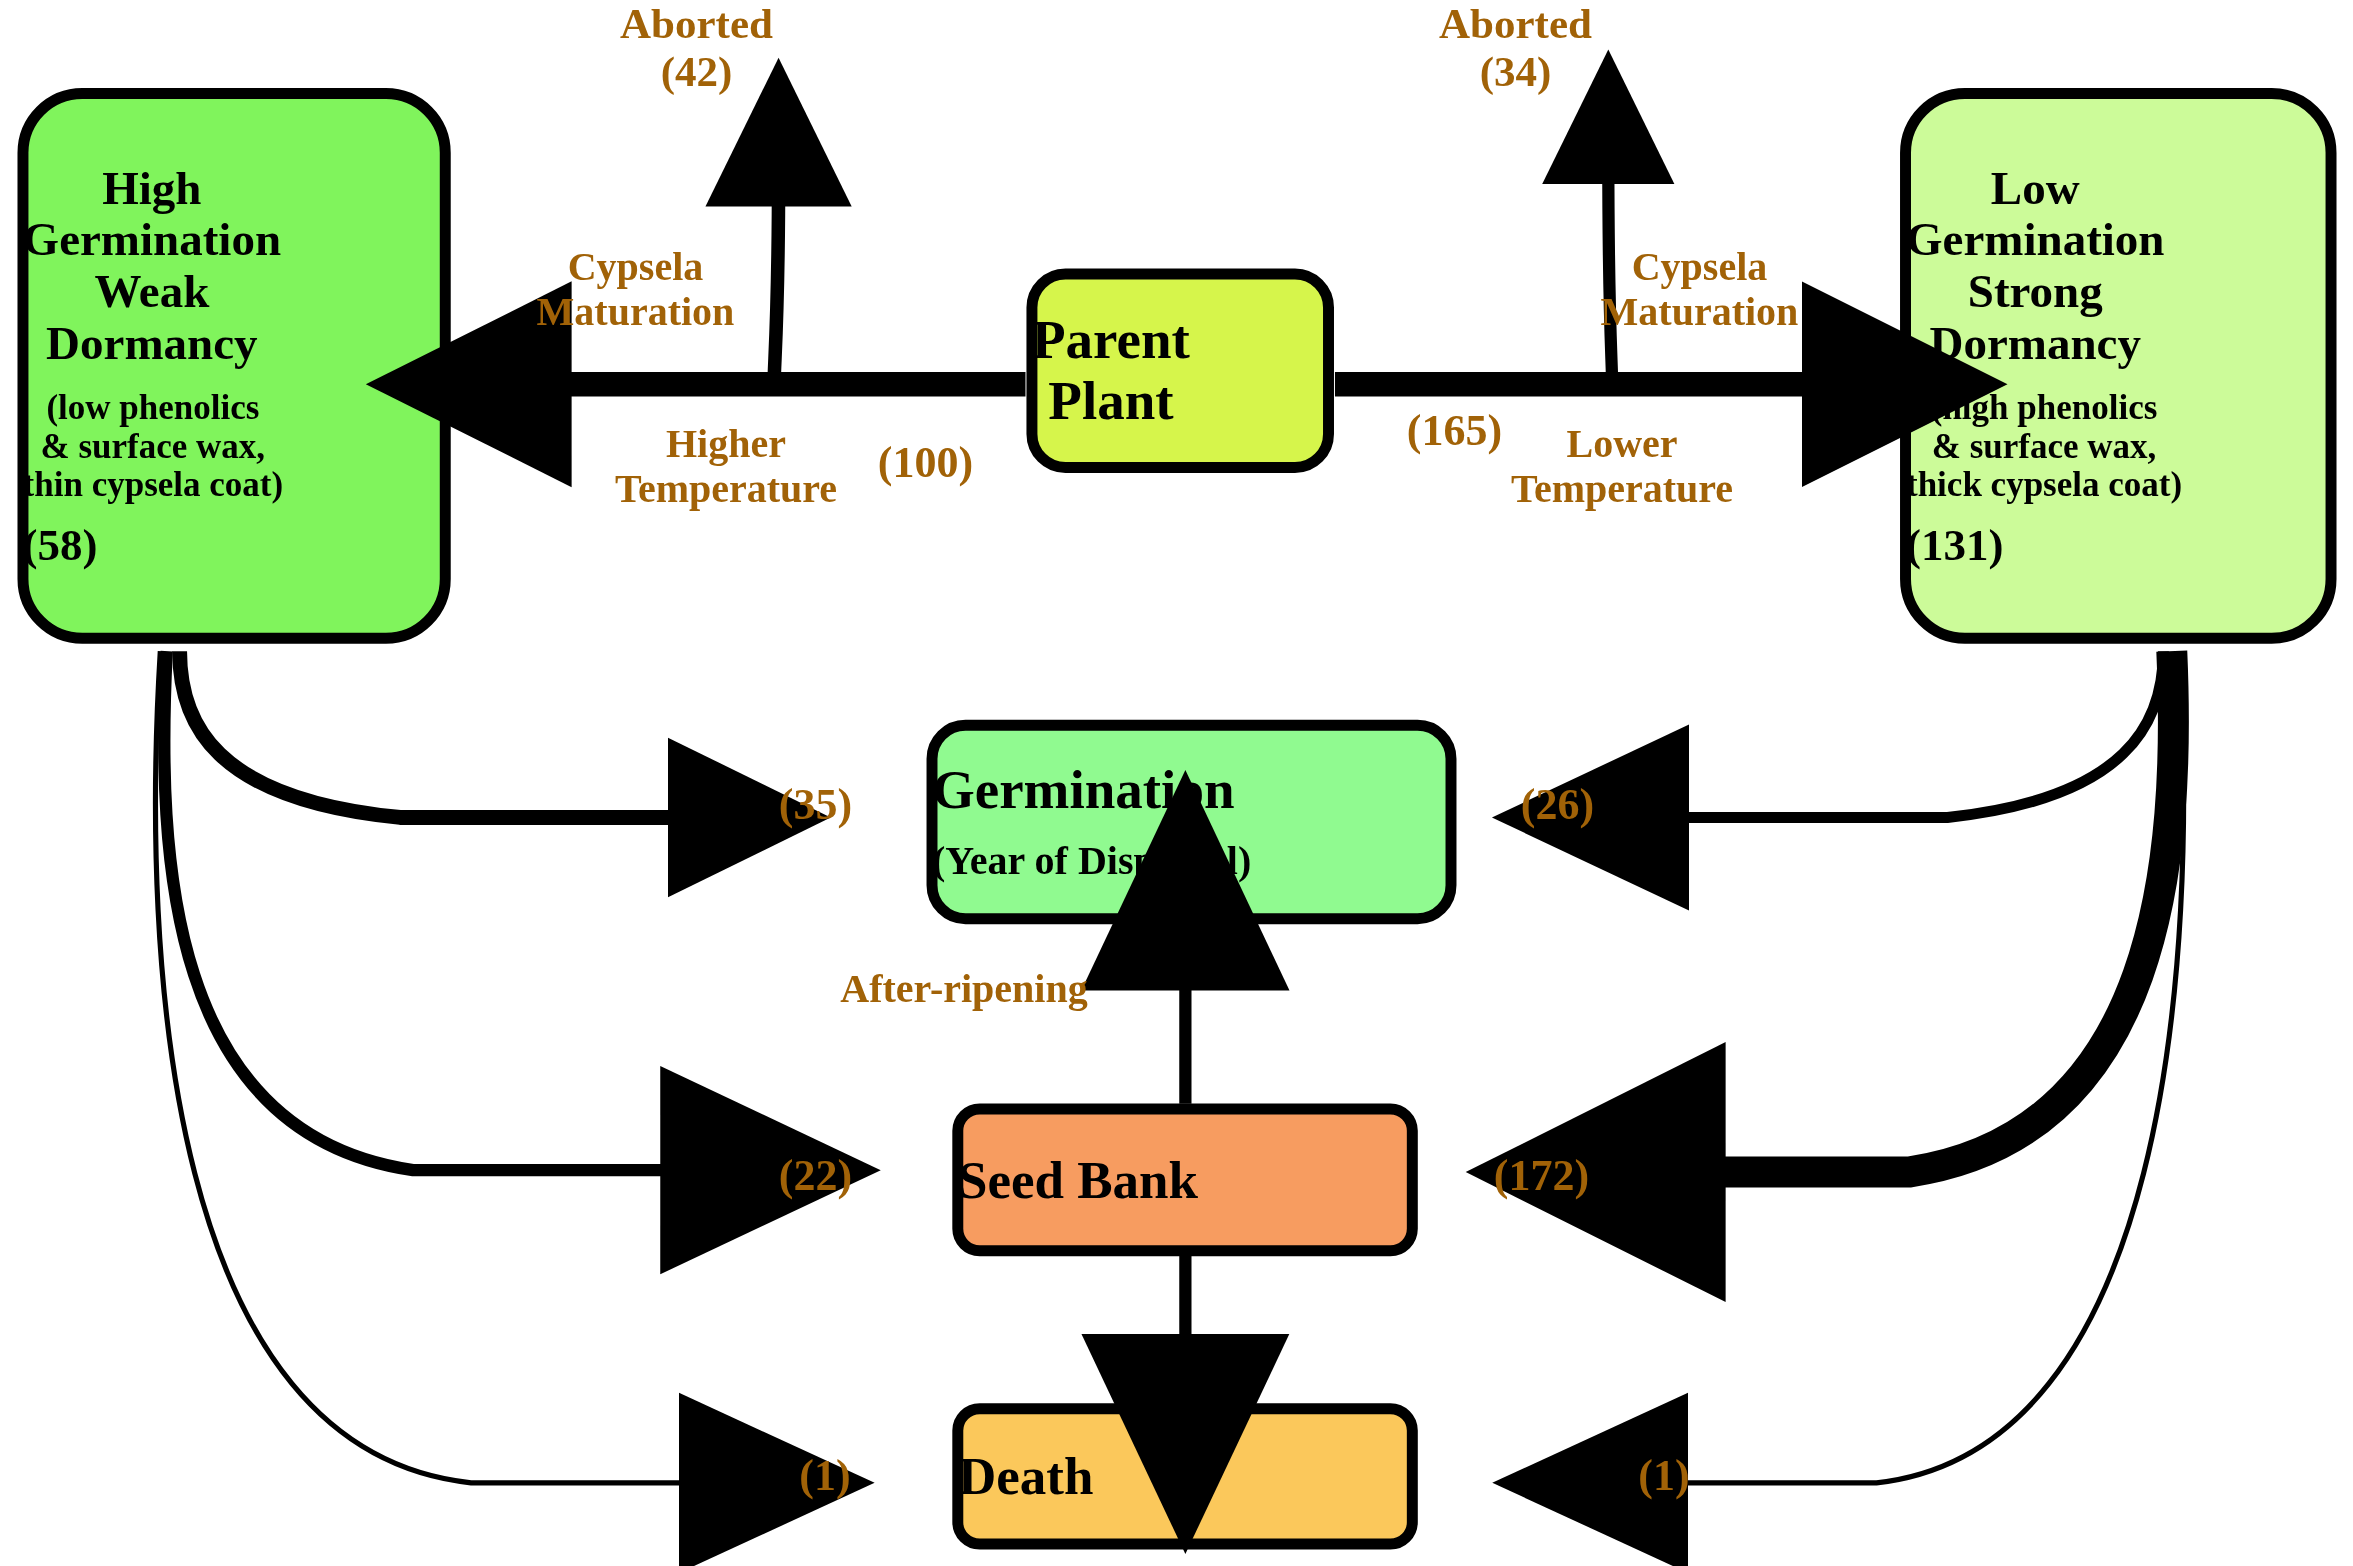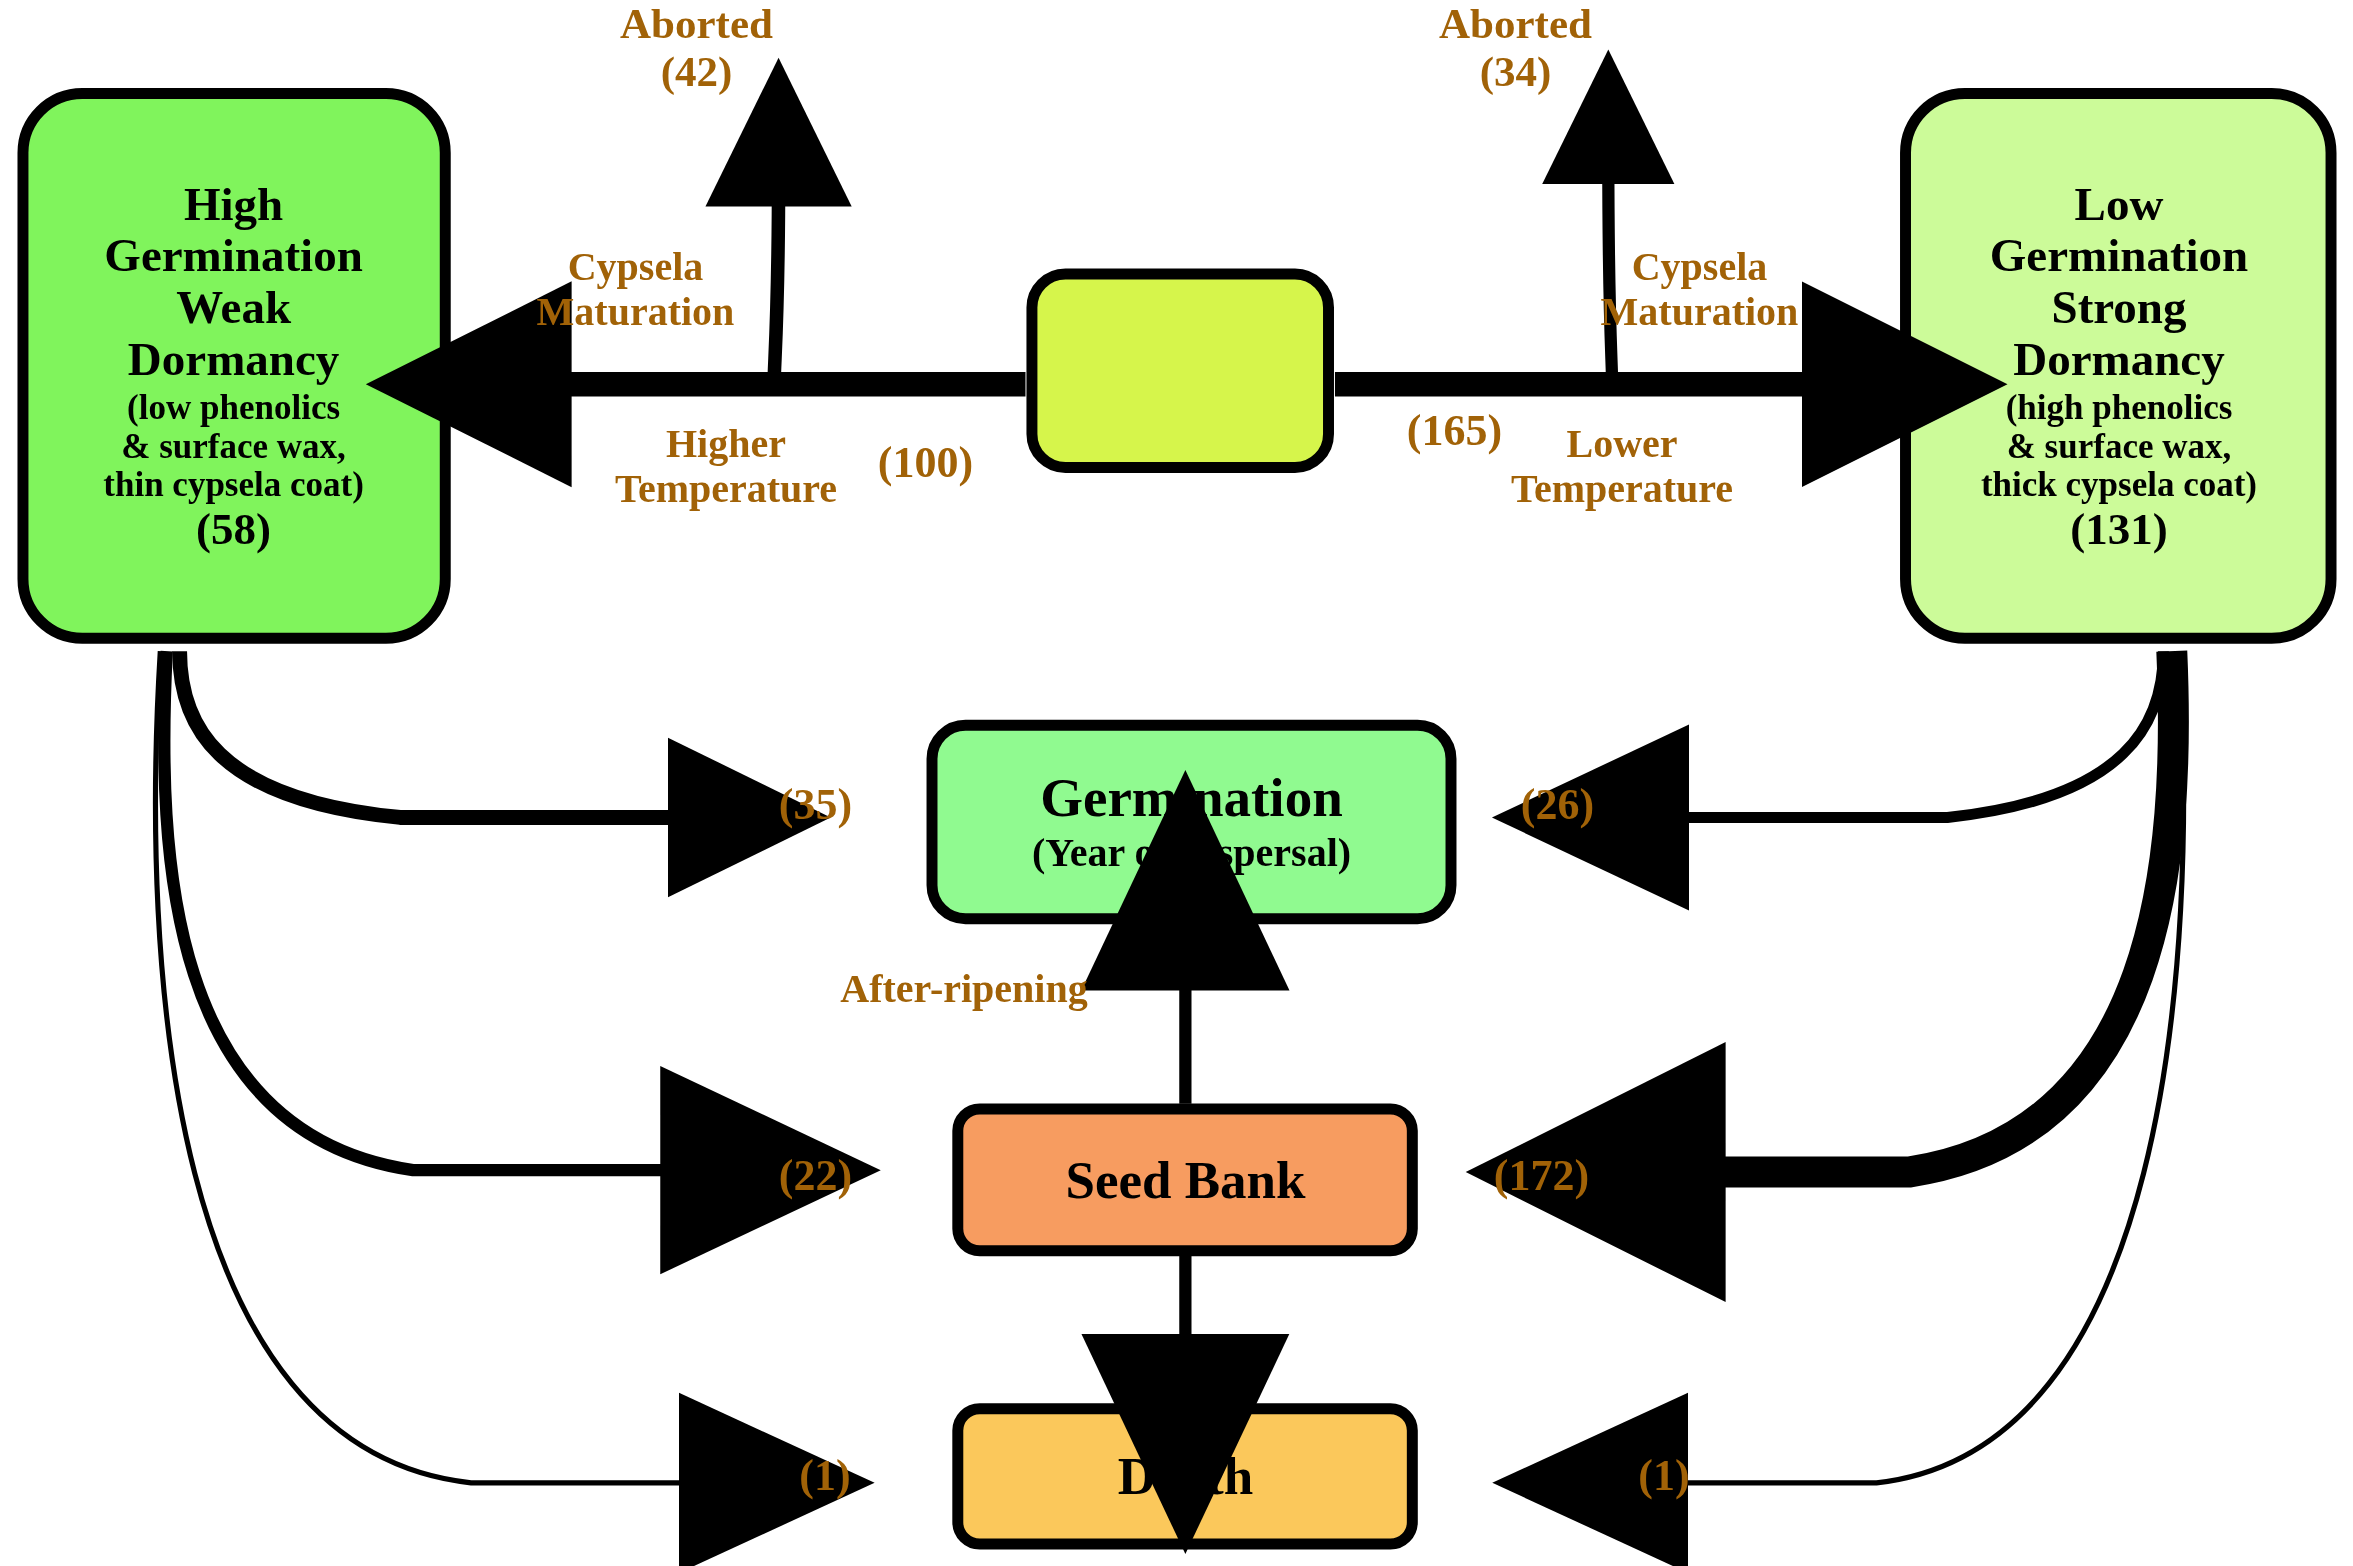--- a/index.html
+++ b/index.html
@@ -1,22 +1,22 @@
 <!DOCTYPE html>
 <html style="font-size:10.3px"><head>
 <meta charset="utf-8">
 <style>
   html,body{margin:0;padding:0;background:#ffffff;}
   body{font-family:"Liberation Serif", serif;}
   #stage{position:relative;width:2354px;height:1566px;background:#fff;overflow:hidden;}
   #diagram{position:absolute;left:0;top:0;width:2354px;height:1566px;}
 
-  .boxtext{position:absolute;display:flex;flex-direction:column;align-items:center;
+  .boxtext{position:absolute;display:flex;flex-direction:column;align-items:flex-start;
            justify-content:center;text-align:center;color:#000;font-weight:bold;
-           font-family:"Liberation Serif", serif;}
+           font-family:"Liberation Serif", serif;gap:16px;}
   .ttl{line-height:1.10;}
   .sub{line-height:1.10;}
   .cnt{line-height:1.10;}
 
   
   .b-left   {left:22.6px;  top:94px;  width:422px;  height:545px;}
   .b-right  {left:1906px;top:94px;  width:426px;  height:545px;}
   .b-parent {left:1032px;top:274px;  width:297px;  height:193px;}
   .b-germ   {left:932px;top:725px; width:519px;  height:193px;}
   .b-seed   {left:958px;top:1109px; width:455px;  height:142px;}
@@ -153,20 +153,24 @@
     <div class="ttl" style="white-space:pre-line">Low
 Germination
 Strong
 Dormancy</div>
     <div class="sub" style="white-space:pre-line">(high phenolics
 &amp; surface wax,
 thick cypsela coat)</div>
     <div class="cnt">(131)</div>
   </div>
 
+  <div class="boxtext b-parent">
+    <div class="ttl" style="white-space:pre-line">Parent
+Plant</div>
+  </div>
 
   <div class="boxtext b-germ">
     <div class="ttl">Germination</div>
     <div class="sub">(Year of Dispersal)</div>
   </div>
 
   <div class="boxtext b-seed">
     <div class="ttl">Seed Bank</div>
   </div>
 

